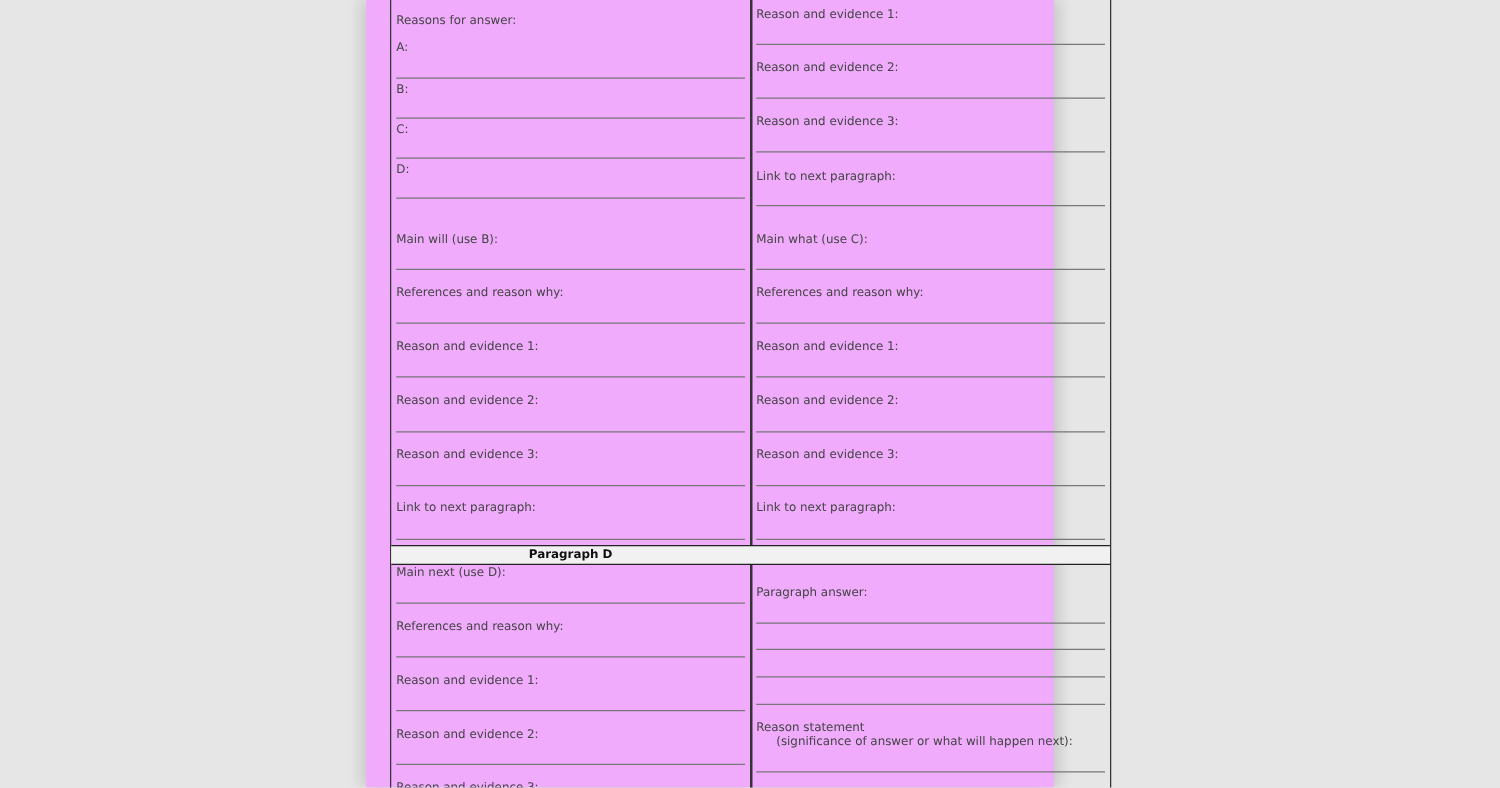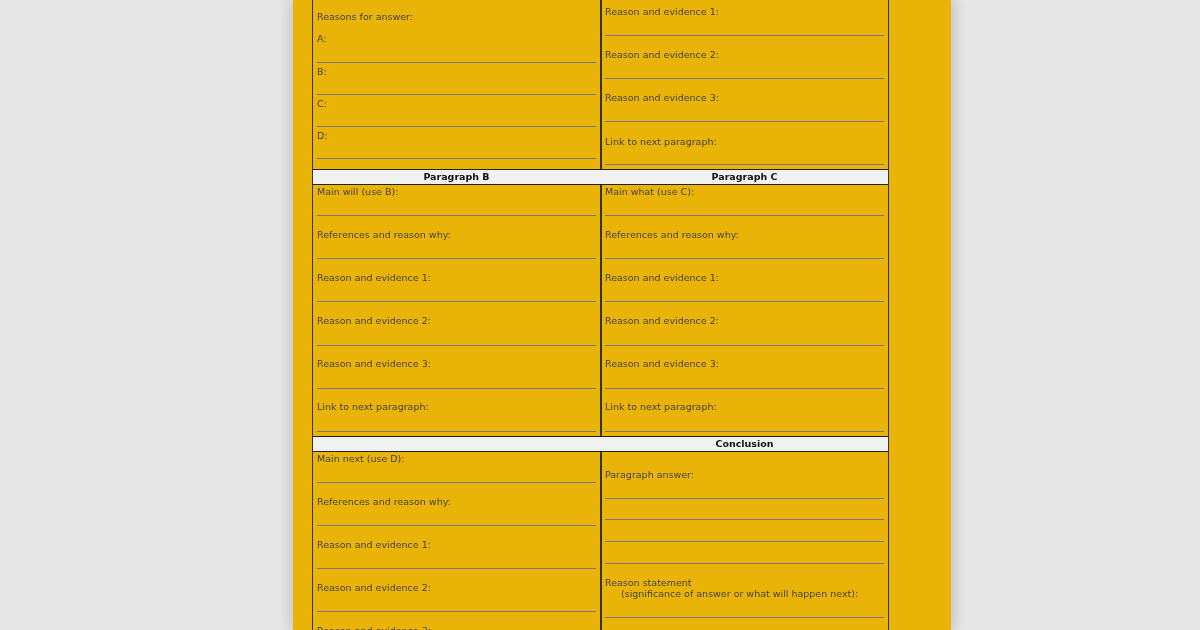--- a/index.html
+++ b/index.html
@@ -3,22 +3,22 @@
 <meta charset="utf-8">
 <style>
   html, body { margin:0; padding:0; }
   body {
     width:1200px; height:630px; overflow:hidden;
     background:#e6e6e6;
     font-family:"DejaVu Sans", sans-serif;
     position:relative;
   }
   .page {
-    position:absolute; left:293px; top:0; width:658px; height:630px;
-    background:#eab308;
+    position:absolute; left:293px; top:0; width:550px; height:630px;
+    background:#f0abfc;
     box-shadow: -6px 0 10px rgba(0,0,0,0.10), 6px 0 10px rgba(0,0,0,0.12);
   }
   .tbl {
     position:absolute; left:19px; top:-2px; width:575px; height:640px;
     border-left:1.5px solid #333; border-right:1.5px solid #333;
   }
   .col { position:absolute; top:0; }
   .colL { left:0; width:287px; }
   .colR { left:288px; width:287px; }
   .divider { position:absolute; left:287px; top:0; width:1.5px; height:640px; background:#333; }
@@ -54,24 +54,20 @@
       <span class="lbl" style="left:4px;top:8px">Reason and evidence 1:</span>
       <div class="line" style="left:4px;top:37px"></div>
       <span class="lbl" style="left:4px;top:51px">Reason and evidence 2:</span>
       <div class="line" style="left:4px;top:80px"></div>
       <span class="lbl" style="left:4px;top:94px">Reason and evidence 3:</span>
       <div class="line" style="left:4px;top:123px"></div>
       <span class="lbl" style="left:4px;top:138px">Link to next paragraph:</span>
       <div class="line" style="left:4px;top:166px"></div>
     </div>
 
-    <div class="hdr" style="top:171px">
-      <span class="h" style="left:0">Paragraph B</span>
-      <span class="h" style="left:288px">Paragraph C</span>
-    </div>
 
     <div class="col colL" style="top:188px">
       <span class="lbl" style="left:4px;top:0px">Main will (use B):</span>
       <div class="line" style="left:4px;top:29px"></div>
       <span class="lbl" style="left:4px;top:43px">References and reason why:</span>
       <div class="line" style="left:4px;top:72px"></div>
       <span class="lbl" style="left:4px;top:86px">Reason and evidence 1:</span>
       <div class="line" style="left:4px;top:115px"></div>
       <span class="lbl" style="left:4px;top:129px">Reason and evidence 2:</span>
       <div class="line" style="left:4px;top:159px"></div>
@@ -90,21 +86,21 @@
       <div class="line" style="left:4px;top:115px"></div>
       <span class="lbl" style="left:4px;top:129px">Reason and evidence 2:</span>
       <div class="line" style="left:4px;top:159px"></div>
       <span class="lbl" style="left:4px;top:172px">Reason and evidence 3:</span>
       <div class="line" style="left:4px;top:202px"></div>
       <span class="lbl" style="left:4px;top:215px">Link to next paragraph:</span>
       <div class="line" style="left:4px;top:245px"></div>
     </div>
 
     <div class="hdr" style="top:438px">
-      <span class="h" style="left:288px">Conclusion</span>
+      <span class="h" style="left:0">Paragraph D</span>
     </div>
 
     <div class="col colL" style="top:455px">
       <span class="lbl" style="left:4px;top:0px">Main next (use D):</span>
       <div class="line" style="left:4px;top:29px"></div>
       <span class="lbl" style="left:4px;top:43px">References and reason why:</span>
       <div class="line" style="left:4px;top:72px"></div>
       <span class="lbl" style="left:4px;top:86px">Reason and evidence 1:</span>
       <div class="line" style="left:4px;top:115px"></div>
       <span class="lbl" style="left:4px;top:129px">Reason and evidence 2:</span>

